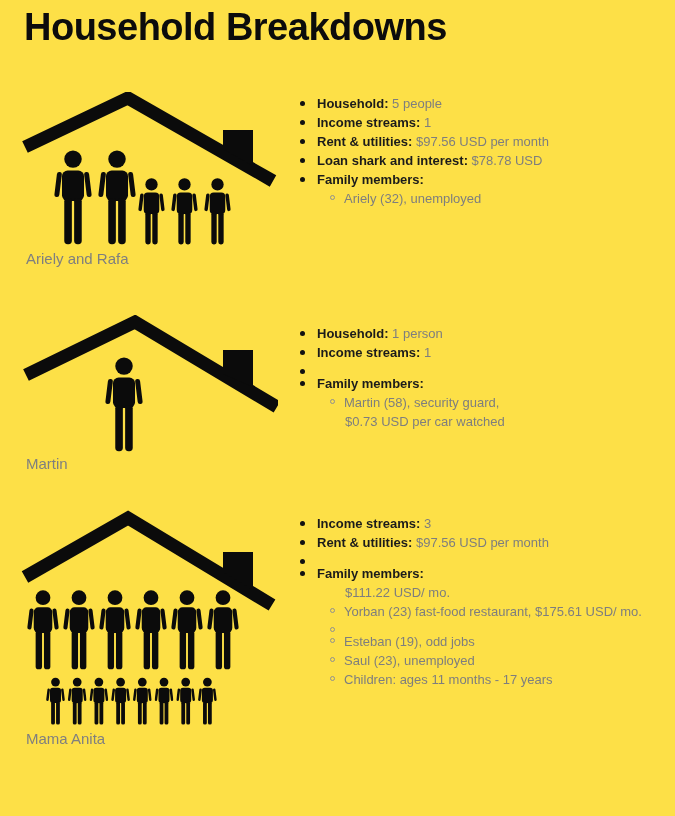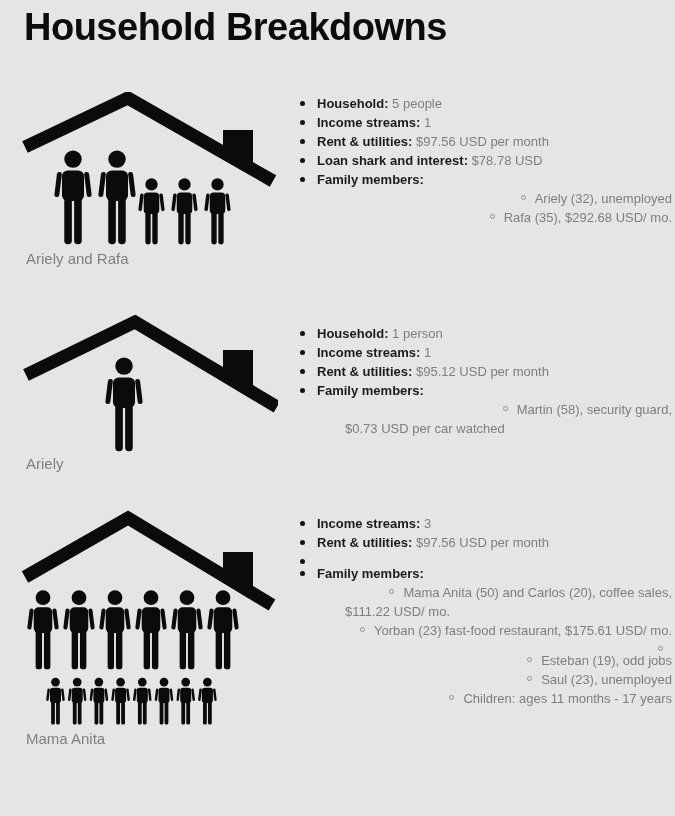--- a/index.html
+++ b/index.html
@@ -1,30 +1,30 @@
 <!DOCTYPE html>
 <html><head>
 <meta charset="utf-8">
 <style>
   * { margin:0; padding:0; box-sizing:border-box; }
   body { background:#ffffff; font-family:"Liberation Sans", sans-serif; }
-  .canvas { position:relative; width:675px; height:816px; background:#e5e5e5; overflow:hidden; }
+  .canvas { position:relative; width:675px; height:816px; background:#fde047; overflow:hidden; }
   .title { position:absolute; left:24px; top:6px; font-size:38px; font-weight:800;
            letter-spacing:-0.5px; color:#0c0c0c; }
   .icon-svg { position:absolute; left:20px; }
   .roof { fill:none; stroke:#0b0b0b; stroke-width:13; stroke-linejoin:miter; stroke-linecap:butt; }
   .chimney { fill:#0b0b0b; }
   .caption { position:absolute; left:26px; font-size:15px; color:#7f7f7f; }
   .facts { position:absolute; left:298px; width:374px; font-size:13px; line-height:19px; }
   .fact { display:flex; }
   .dot { width:5px; height:5px; border-radius:50%; background:#111111; flex-shrink:0;
          margin:7px 12px 0 2px; }
   .fact b { color:#1b1b1b; font-weight:700; white-space:pre-wrap; }
   .fact .val { color:#7e7e7e; white-space:pre-wrap; }
-  .member { display:flex; margin-left:32px; color:#7e7e7e;justify-content:flex-end; }
+  .member { display:flex; margin-left:32px; color:#7e7e7e; }
   .circ { width:5px; height:5px; border-radius:50%; border:1.3px solid #909090; background:transparent;
           flex-shrink:0; margin:6px 9px 0 0; }
   .wrapline { margin-left:47px; color:#7e7e7e; }
   .defs-holder { position:absolute; width:0; height:0; overflow:hidden; }
 </style>
 </head>
 <body>
 
 <div class="canvas">
 
@@ -78,48 +78,43 @@
         <span><b>Loan shark and interest:</b><span class="val"> $78.78 USD</span></span>
       </div>
     <div class="fact">
         <span class="dot"></span>
         <span><b>Family members:</b></span>
       </div>
     <div class="member">
         <span class="circ"></span>
         <span>Ariely (32), unemployed</span>
       </div>
-    <div class="member">
-        <span class="circ"></span>
-        <span>Rafa (35), $292.68  USD/ mo.</span>
-      </div>
   </div>
 
   <svg class="icon-svg" style="top:315px" width="258" height="140" viewBox="0 0 258 140">
     <path class="roof" d="M6,60 L115,7 L257,92"></path>
     <polygon class="chimney" points="203,35 233,35 233,72 203,59"></polygon>
     <g>
         <use href="#person-shape" x="84" y="42" width="40" height="95"></use>
       </g>
     <g></g>
   </svg>
-  <div class="caption" style="top:455px">Ariely</div>
+  <div class="caption" style="top:455px">Martin</div>
 
   <div class="facts" style="top:324px">
     <div class="fact">
         <span class="dot"></span>
         <span><b>Household:</b><span class="val"> 1 person</span></span>
       </div>
     <div class="fact">
         <span class="dot"></span>
         <span><b>Income streams:</b><span class="val"> 1</span></span>
       </div>
     <div class="fact">
         <span class="dot"></span>
-        <span><b>Rent &amp; utilities:</b><span class="val"> $95.12 USD per month</span></span>
       </div>
     <div class="fact">
         <span class="dot"></span>
         <span><b>Family members:</b></span>
       </div>
     <div class="member">
         <span class="circ"></span>
         <span>Martin (58), security guard,</span>
       </div>
     <div class="wrapline">$0.73 USD per car watched</div>
@@ -158,24 +153,20 @@
         <span class="dot"></span>
         <span><b>Rent &amp; utilities:</b><span class="val"> $97.56 USD per month</span></span>
       </div>
     <div class="fact">
         <span class="dot"></span>
       </div>
     <div class="fact">
         <span class="dot"></span>
         <span><b>Family members:</b></span>
       </div>
-    <div class="member">
-        <span class="circ"></span>
-        <span>Mama Anita (50) and Carlos (20), coffee sales,</span>
-      </div>
     <div class="wrapline">$111.22  USD/ mo.</div>
     <div class="member">
         <span class="circ"></span>
         <span>Yorban (23) fast-food restaurant, $175.61 USD/ mo.</span>
       </div>
     <div class="member">
         <span class="circ"></span>
       </div>
     <div class="member">
         <span class="circ"></span>

